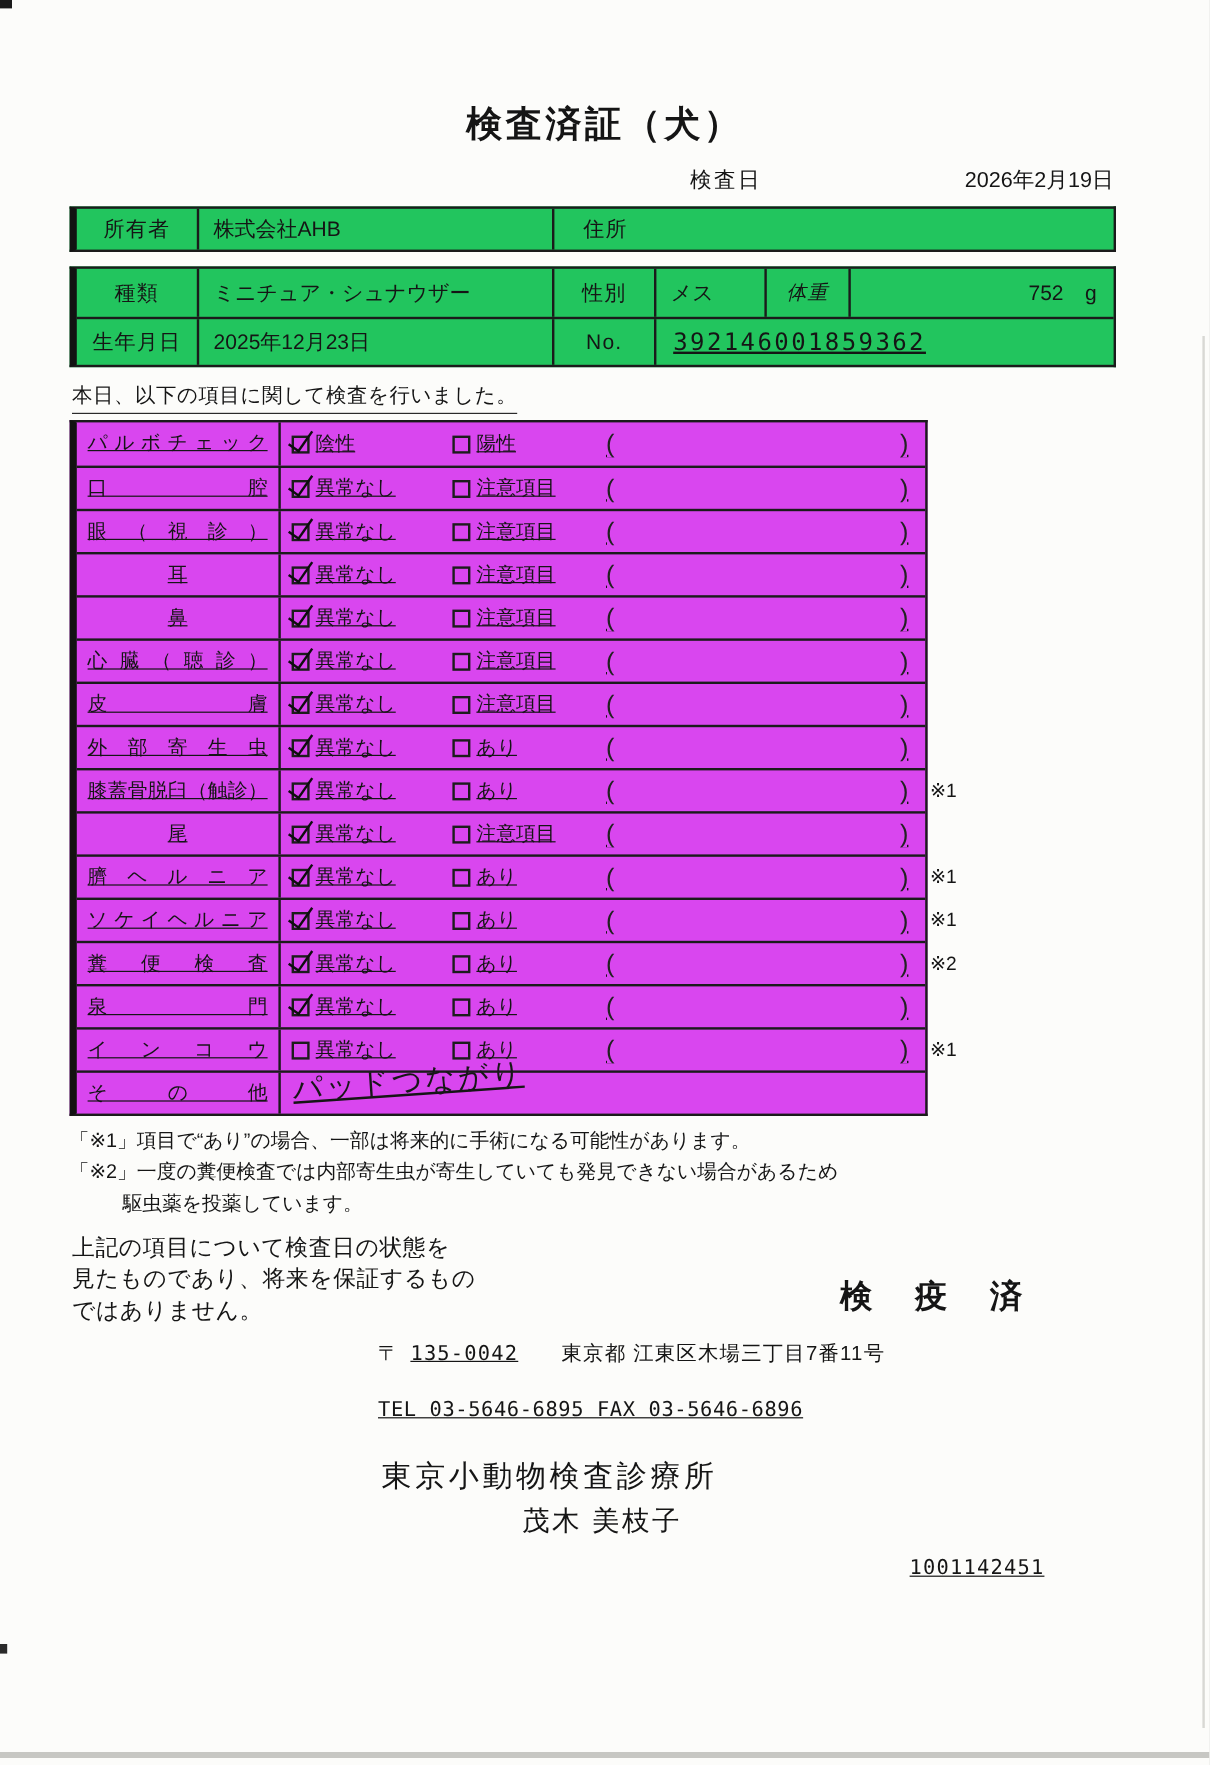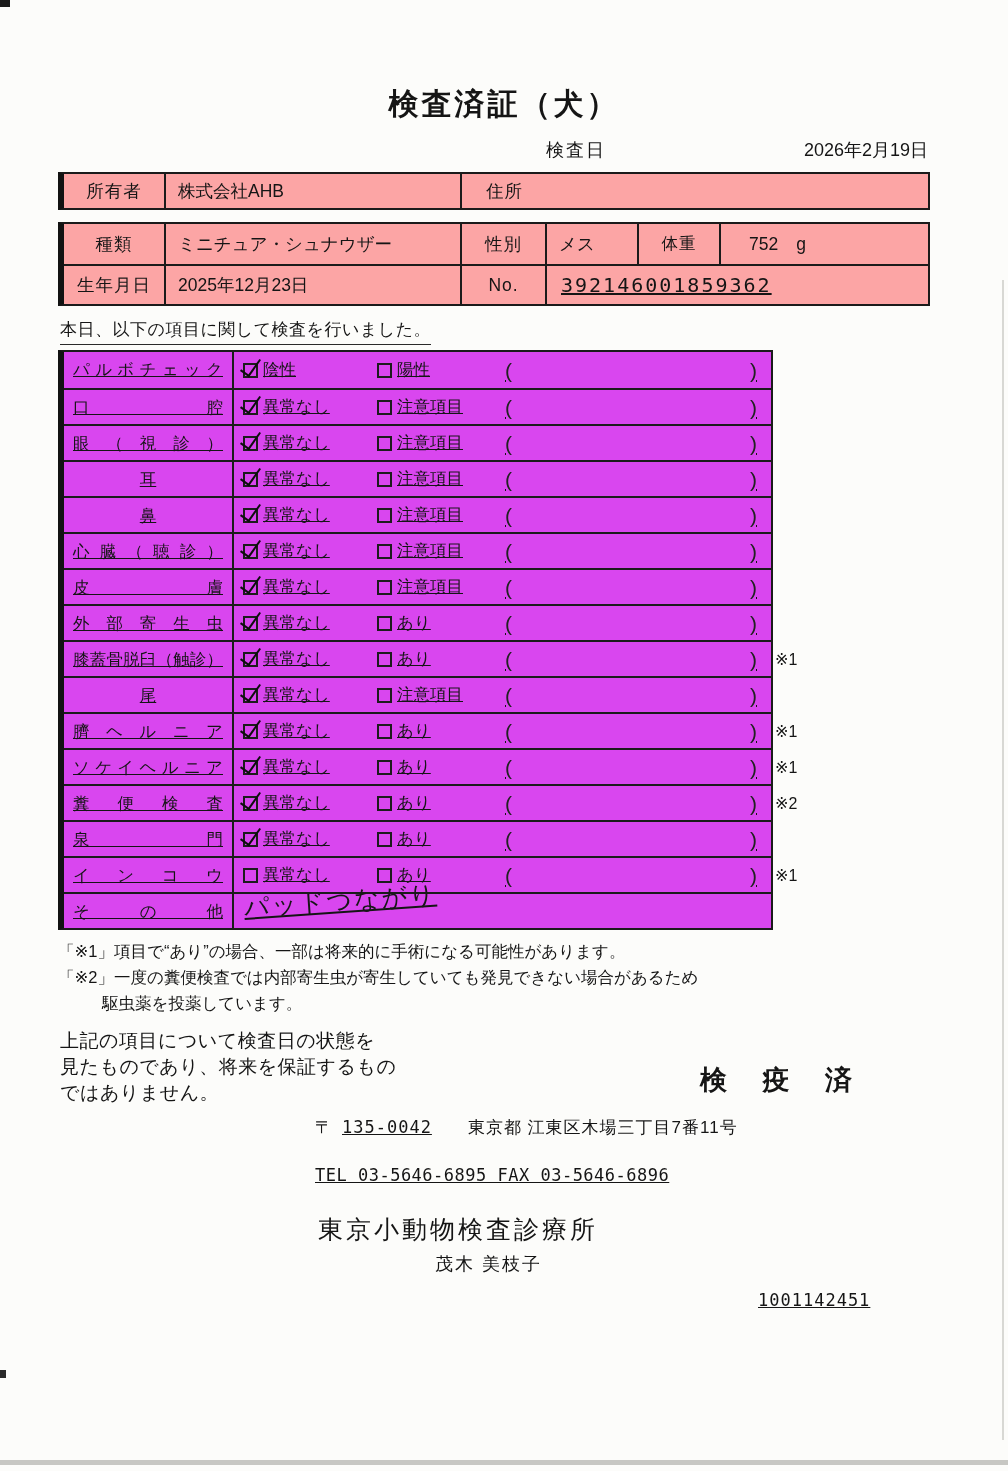--- a/index.html
+++ b/index.html
@@ -15,40 +15,40 @@
     transform-origin:50% 50%;
   }
   .mono{ font-family:"DejaVu Sans Mono","Liberation Mono",monospace;text-decoration:underline; }
 
   .title{
     text-align:center; font-size:30px; font-weight:700; letter-spacing:3px;
     height:40px; line-height:40px;
   }
 
   .date-row{ position:relative; margin:14px 0 0 58px; width:872px; height:24px; font-size:18px; }
-  .date-label{ position:absolute; left:488px; top:0; letter-spacing:2px; }
+  .date-label{ position:absolute; left:517px; top:0; letter-spacing:2px; }
   .date-value{ position:absolute; right:2px; top:0; }
 
   
-  .tbl{ margin-left:58px; width:872px; border:2px solid #1b1b1b; border-left:6px solid #121212; background:#fca5a5; }
+  .tbl{ margin-left:58px; width:872px; border:2px solid #1b1b1b; border-left:6px solid #121212; background:#22c55e; }
   .owner-tbl{ margin-top:10px; display:flex; height:38px; }
   .pet-tbl{ margin-top:12px; }
   .trow{ display:flex; height:40px; }
   .trow + .trow{ border-top:2px solid #1b1b1b; }
   .cell{ display:flex; align-items:center; border-right:2px solid #1b1b1b; height:100%; font-size:17.5px; }
   .cell:last-child{ border-right:none; }
   .lab{ justify-content:center; letter-spacing:1px; }
   .val{ padding-left:12px; }
   .w102{ width:102px; flex:none; }
   .w335{ width:296px; flex:none; }
   .w85{ width:85px; flex:none; }
   .w92{ width:92px; flex:none; }
-  .w65{ width:82px; flex:none; font-size:16.5px; }
+  .w65{ width:70px; flex:none; font-size:16.5px;font-style:italic; }
   .grow{ flex:1; }
-  .weight-cell{ justify-content:flex-start; padding-right:14px; gap:18px;padding-left:28px; }
+  .weight-cell{ justify-content:flex-end; padding-right:14px; gap:18px;padding-left:28px; }
   .no-val{ font-size:20px; letter-spacing:2px; padding-left:14px; }
 
   .intro-wrap{ margin:12px 0 0 60px; height:26px; }
   .intro{
     display:inline-block; font-size:17px; letter-spacing:0.5px;
     border-bottom:1.5px solid #2a2a2a; padding-bottom:3px;
   }
 
   
   .checklist{
@@ -101,21 +101,21 @@
     position:absolute; left:640px; top:34px;
     font-size:27px; font-weight:700; letter-spacing:14px; white-space:nowrap;
   }
 
   .addr-row{ display:flex; align-items:baseline; margin:10px 0 0 315px; font-size:17px; }
   .postal-mark{ margin-right:10px; }
   .postal-code{ font-size:17px; letter-spacing:1px; }
   .addr-text{ margin-left:36px; letter-spacing:1px; }
   .tel-row{ margin:26px 0 0 315px; font-size:17px; letter-spacing:0.5px; }
   .clinic{ margin:28px 0 0 318px; font-size:25px; letter-spacing:3px; }
-  .staff{ margin:6px 0 0 435px; font-size:18px; letter-spacing:2px; }
+  .staff{ margin:6px 0 0 435px; font-size:23px; letter-spacing:2px; }
   .doc-number{ margin:14px 0 0 758px; font-size:17px; letter-spacing:1px; }
 
   
   .artifact-corner{ position:absolute; left:0; top:0; width:10px; height:7px; background:#1a1a1a; }
   .artifact-bottom{ position:absolute; left:0; bottom:6px; width:100%; height:5px; background:#c7c7c3; }
   .artifact-right{ position:absolute; right:4px; top:280px; width:2px; height:1160px; background:#d8d8d4; }
   .artifact-dot{ position:absolute; left:0; top:1370px; width:6px; height:8px; background:#2a2a2a; }
 </style>
 </head>
 <body>

